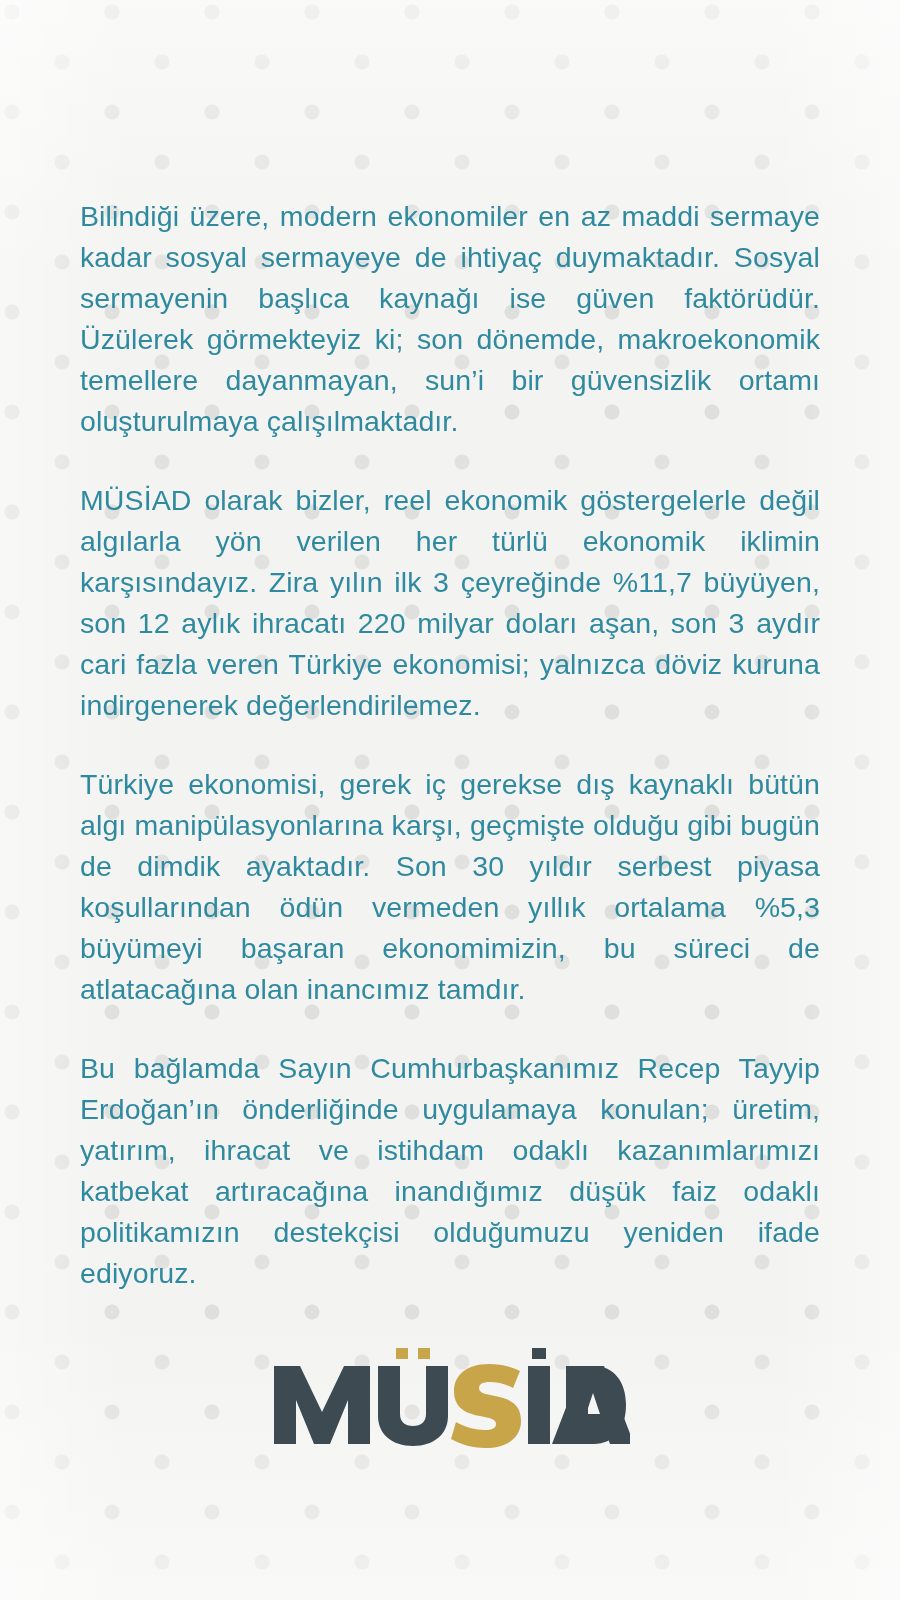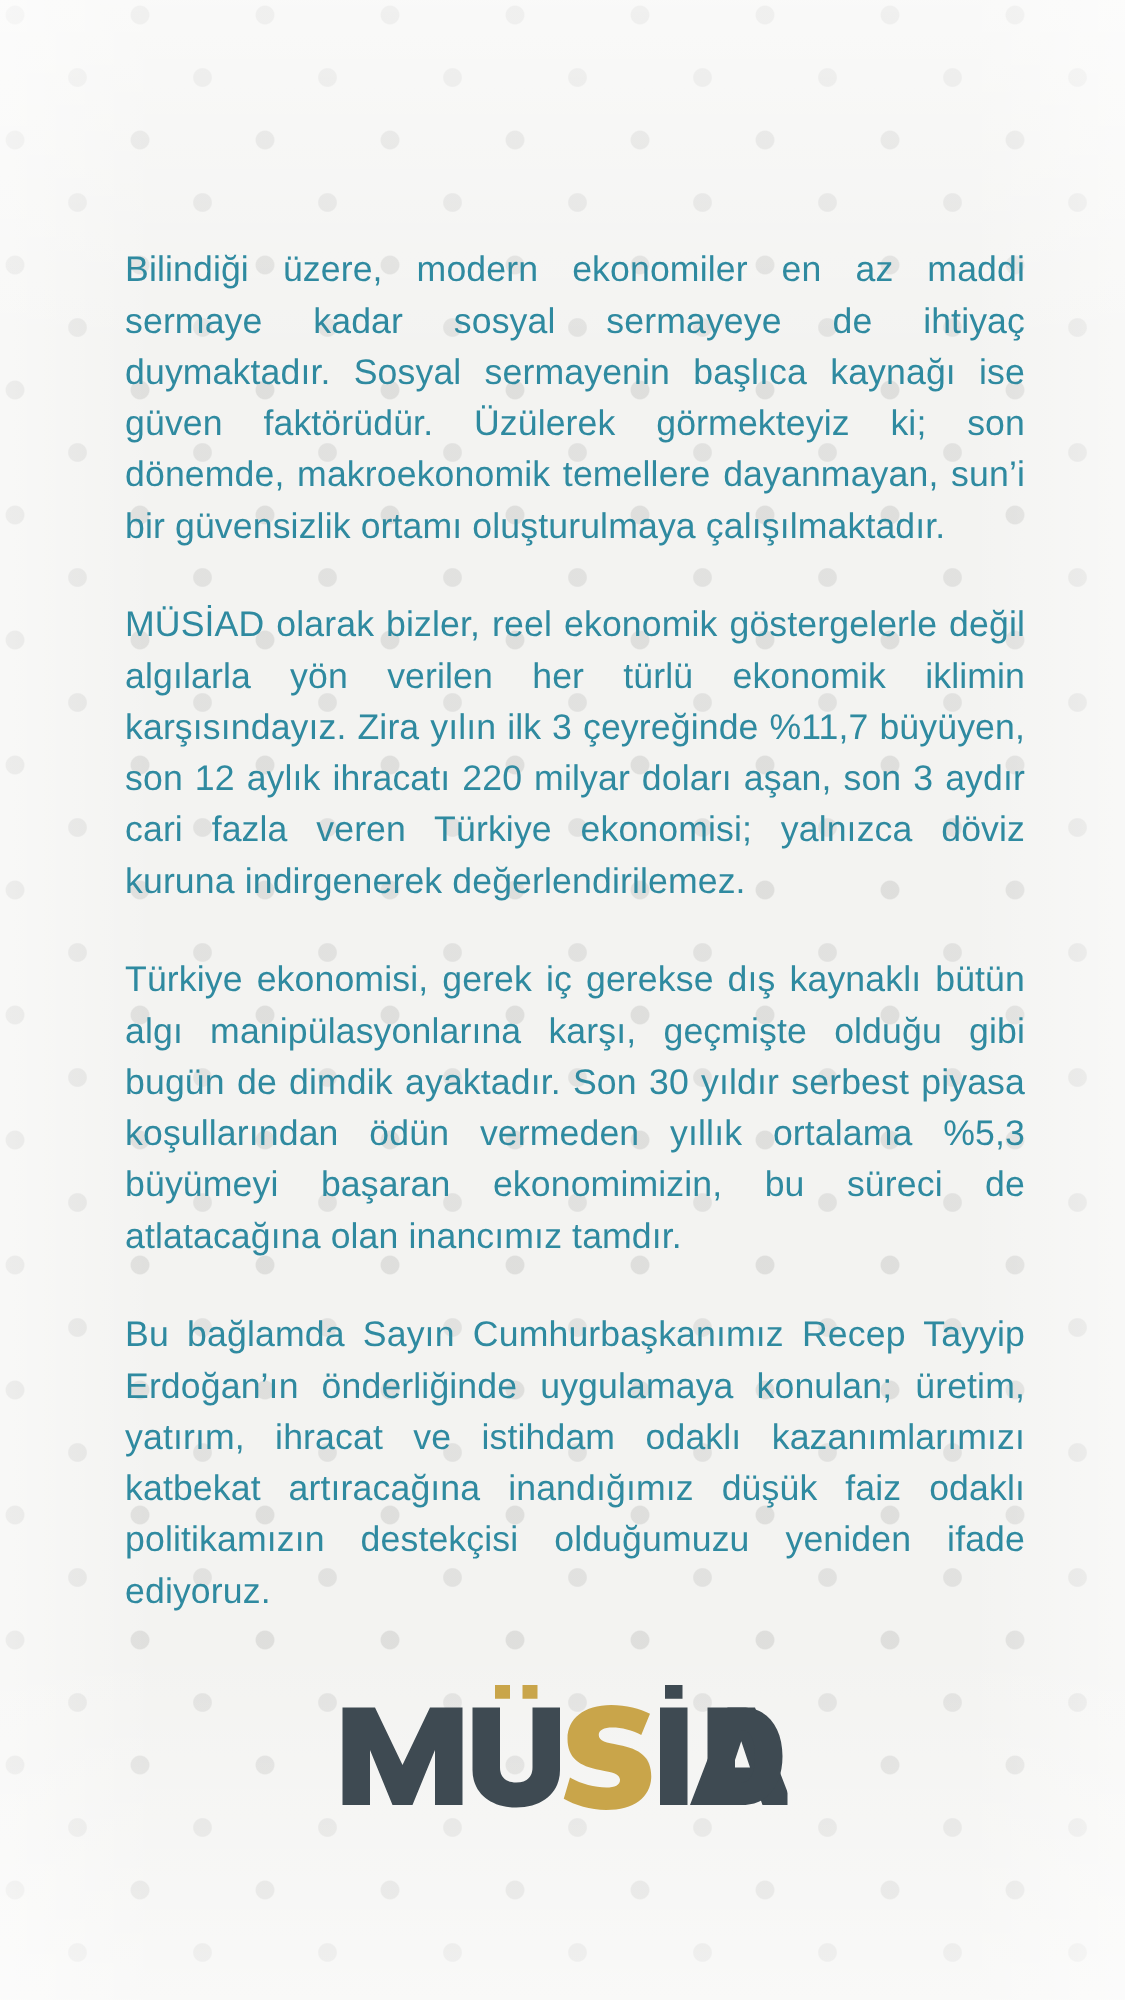--- a/index.html
+++ b/index.html
@@ -32,21 +32,20 @@
     background:
       linear-gradient(180deg, rgba(255,255,255,0.55) 0%, rgba(255,255,255,0.0) 18%, rgba(255,255,255,0.0) 82%, rgba(255,255,255,0.5) 100%),
       linear-gradient(90deg, rgba(255,255,255,0.45) 0%, rgba(255,255,255,0.0) 14%, rgba(255,255,255,0.0) 86%, rgba(255,255,255,0.45) 100%);
   }
 
   .page {
     position: absolute;
     inset: 0;
     display: flex;
     flex-direction: column;
-    padding-left: 20px;
   }
 
   .content {
     padding: 196px 80px 0 80px;
     flex: 0 0 auto;
   }
 
   .para {
     color: #2f8aa0;
     font-size: 28.5px;

